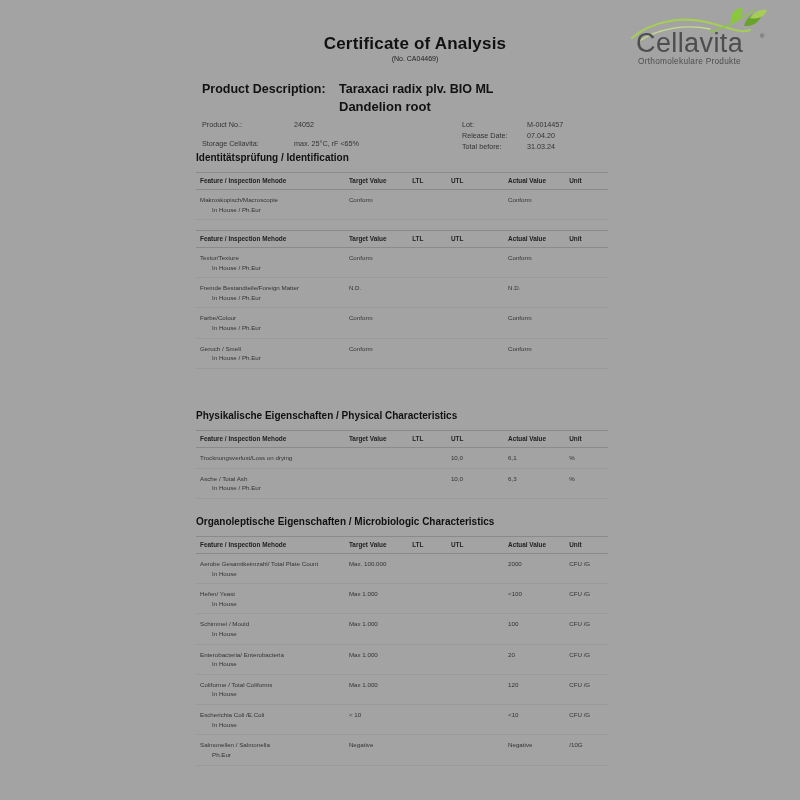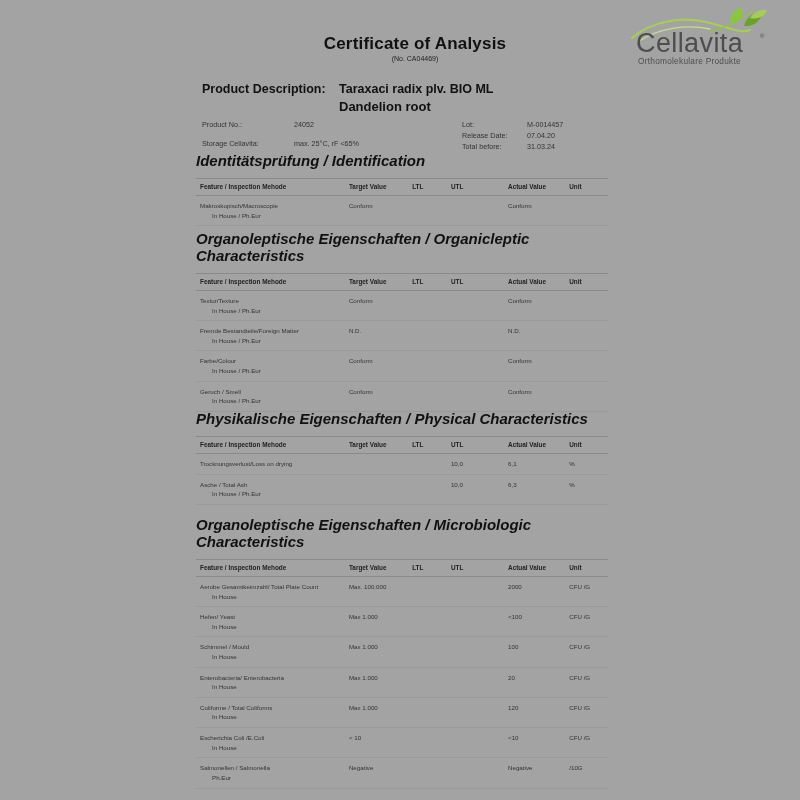--- a/index.html
+++ b/index.html
@@ -121,25 +121,24 @@
   .mr-k { width: 65px; }
   .mr-v { }
 
   
   .section {
     position: absolute;
     left: 196px;
     width: 412px;
   }
   .section-title {
-    font-size: 15px;
+    font-size: 10px;
     font-weight: bold;
     color: #111;
     margin: 0 0 9px 0;
-    font-style: italic;
   }
   table.coa {
     width: 100%;
     border-collapse: collapse;
     table-layout: fixed;
   }
   table.coa th {
     font-size: 6.4px;
     font-weight: bold;
     text-align: left;
@@ -259,21 +258,20 @@
               <td class="c-target">Conform</td>
               <td class="c-ltl"></td>
               <td class="c-utl"></td>
               <td class="c-actual">Conform</td>
               <td class="c-unit"></td>
             </tr>
           </tbody>
         </table>
       </div>
       <div class="section" style="top: 230px;">
-        <div class="section-title">Organoleptische Eigenschaften / Organicleptic Characteristics</div>
         <table class="coa">
           <thead>
             <tr>
               <th class="c-feature feat">Feature / Inspection Mehode</th>
               <th class="c-target">Target Value</th>
               <th class="c-ltl">LTL</th>
               <th class="c-utl">UTL</th>
               <th class="c-actual">Actual Value</th>
               <th class="c-unit">Unit</th>
             </tr>

